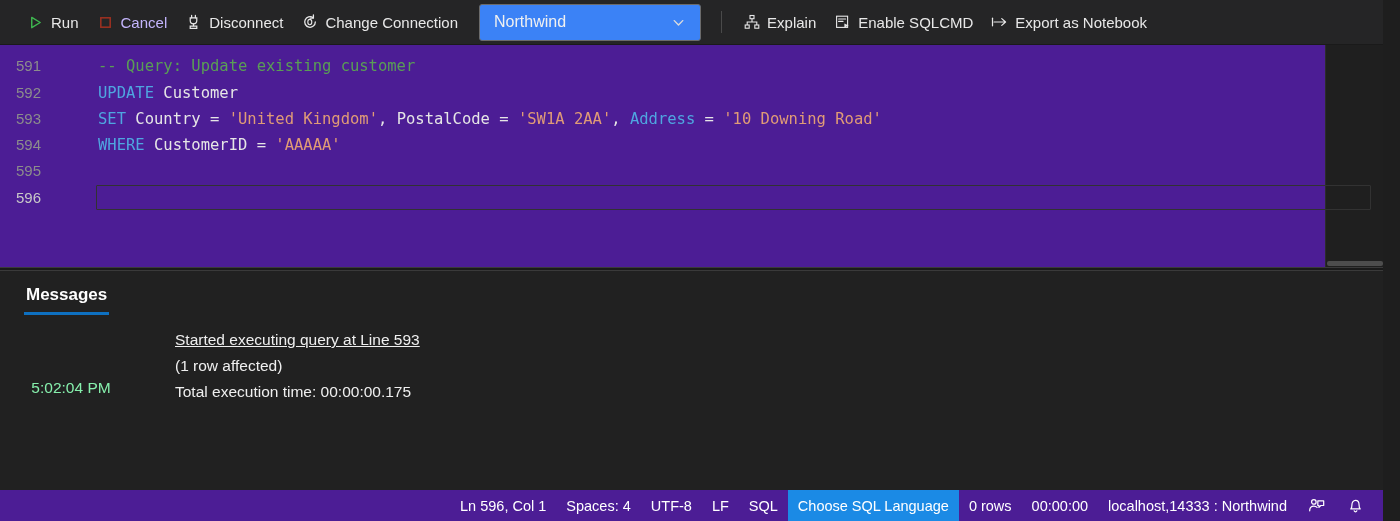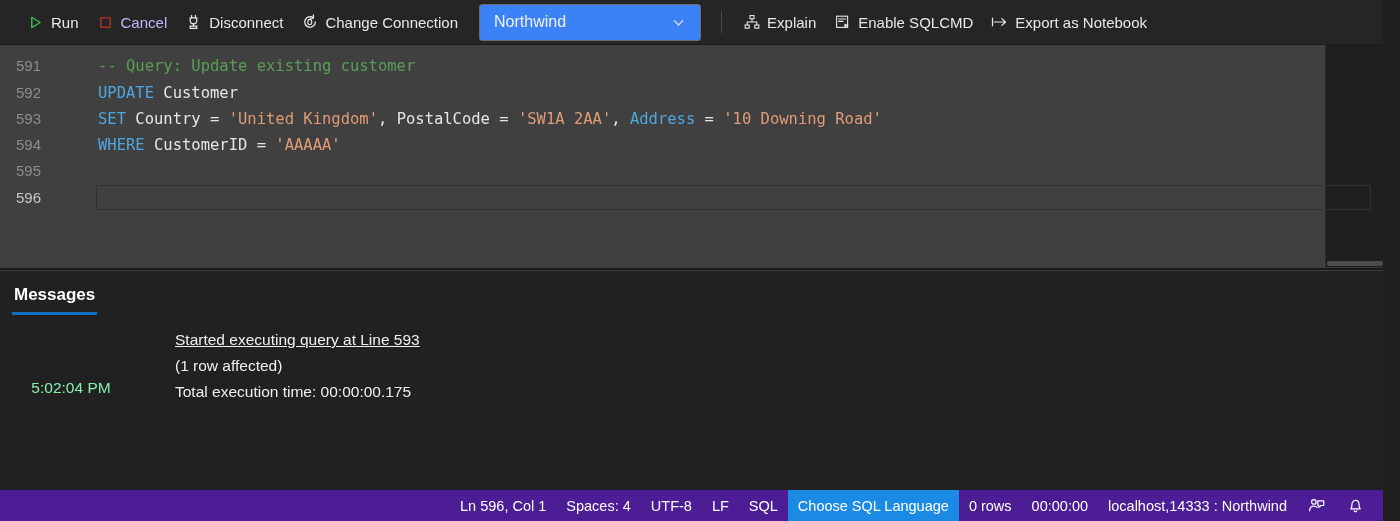--- a/index.html
+++ b/index.html
@@ -75,21 +75,21 @@
     color: #f0f0f0;
     font-size: 16px;
     cursor: default;
   }
 
   
   .editor-wrap {
     position: relative;
     height: 222px;
     min-height: 222px;
-    background: #404040;
+    background: #4c1d95;
     overflow: hidden;
   }
   .code-area {
     position: absolute;
     top: -18px;
     left: 0;
     right: 0;
     font-family: "DejaVu Sans Mono", monospace;
     font-size: 15.5px;
     line-height: 26.3px;
@@ -168,20 +168,21 @@
     flex: 1;
     background: #212121;
     overflow: hidden;
     position: relative;
   }
   .panel-tabs {
     display: flex;
     align-items: flex-end;
     padding: 14px 5px 0 12px;
     height: 44px;
+    margin-left: 12px;
   }
   .panel-tab {
     font-size: 17px;
     font-weight: bold;
     color: #ffffff;
     padding: 0 2px 7px 2px;
     border-bottom: 3px solid transparent;
     cursor: default;
   }
   .panel-tab.active { border-bottom-color: #0e70c0; }

